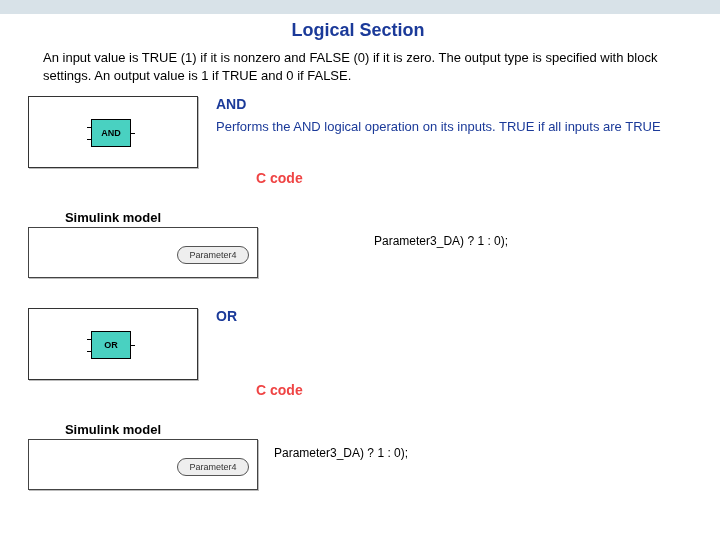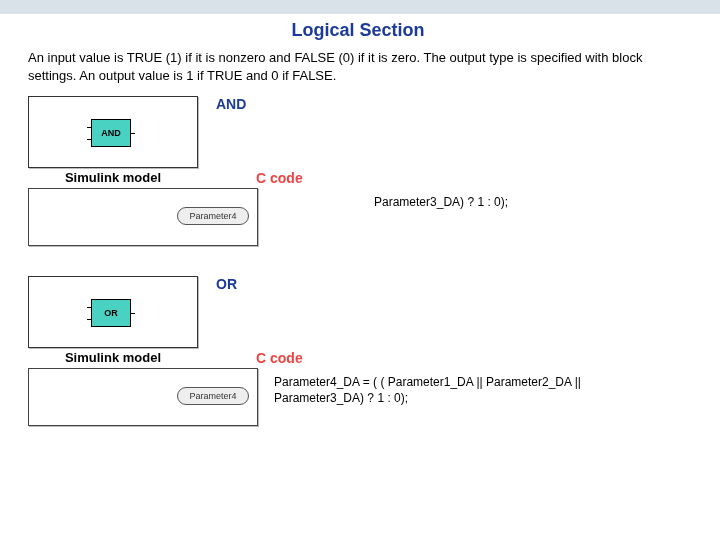--- a/index.html
+++ b/index.html
@@ -19,21 +19,21 @@
     background: #d8e2e8;
   }
   .section-title {
     text-align: center;
     color: #1b3a99;
     font-weight: bold;
     font-size: 18px;
     padding: 6px 4px 8px 0;
   }
   .intro {
-    padding: 0 28px 6px 28px;
+    padding: 0 28px 6px 43px;
     font-size: 13px;
     line-height: 1.35;
   }
   .row {
     display: flex;
     align-items: flex-start;
     padding: 0 28px 0 28px;
     margin-top: 6px;
   }
   .diagram-box {
@@ -81,36 +81,37 @@
   }
   .labels-row {
     display: flex;
     padding: 2px 28px 0 28px;
   }
   .lab-sim {
     width: 170px;
     text-align: center;
     font-weight: bold;
     font-size: 13px;
+    margin-top: 40px;
   }
   .lab-code {
     flex: 1;
     padding-left: 58px;
     color: #ef4444;
     font-weight: bold;
     font-size: 14px;
   }
   .code-row {
     display: flex;
     align-items: flex-start;
     padding: 2px 28px 0 28px;
   }
   .param-box {
     width: 230px;
-    height: 58px;
+    height: 51px;
     border: 1px solid #444;
     background: #fff;
     position: relative;
     flex: 0 0 auto;
     box-shadow: 1px 1px 0 #bbb;
   }
   .param-pill {
     position: absolute;
     right: 8px;
     top: 18px;
@@ -145,20 +146,21 @@
 
 <div class="row">
   <div class="diagram-box">
     <span class="port-tick pt-l1"></span>
     <span class="port-tick pt-l2"></span>
     <div class="logic-block">AND</div>
     <span class="port-tick pt-r"></span>
   </div>
   <div class="op-text">
     <div class="op-title">AND</div>
+    <div class="op-desc">Performs the AND logical operation on its inputs. TRUE if all inputs are TRUE</div>
   </div>
 </div>
 
 <div class="labels-row">
   <div class="lab-sim">Simulink model</div>
   <div class="lab-code">C code</div>
 </div>
 
 <div class="code-row">
   <div class="param-box">
@@ -186,16 +188,15 @@
 <div class="labels-row">
   <div class="lab-sim">Simulink model</div>
   <div class="lab-code">C code</div>
 </div>
 
 <div class="code-row">
   <div class="param-box">
     <div class="param-pill">Parameter4</div>
   </div>
   <div class="code-text">
-    <div>Parameter4_DA = ( ( Parameter1_DA || Parameter2_DA ||</div>
     <div>Parameter3_DA) ? 1 : 0);</div>
   </div>
 </div>
 
 </body></html>

